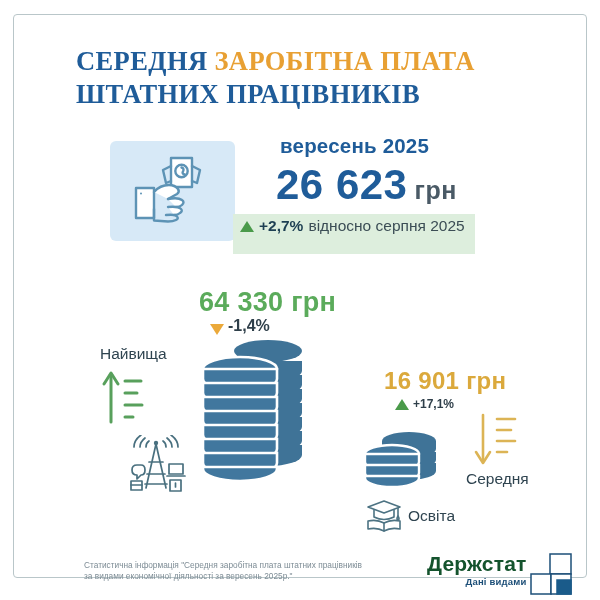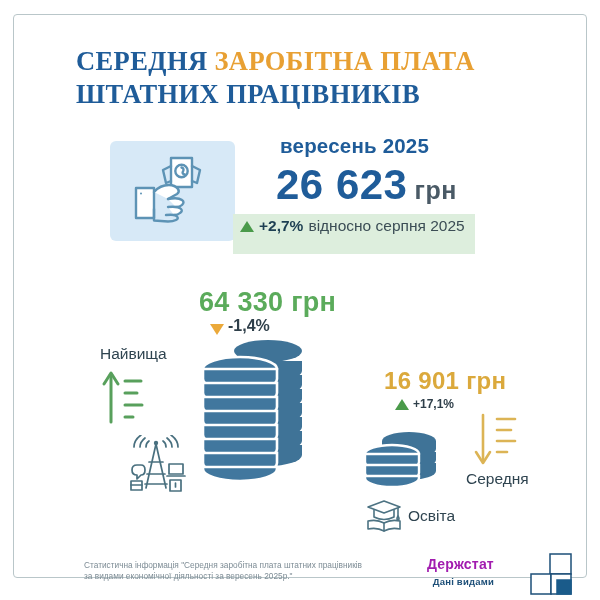--- a/index.html
+++ b/index.html
@@ -215,23 +215,23 @@
     color: #7d8c95;
     white-space: pre-line;
   }
   .brand {
     position: absolute;
     left: 413px;
     top: 538px;
     text-align: right;
   }
   .brand-name {
-    font-size: 14px;
-    font-weight: bold;
-    color: #a21caf;
+    font-size: 21px;
+    font-weight: bold;
+    color: #14532d;
     letter-spacing: .2px;
     line-height: 22px;
   }
   .brand-tag {
     font-size: 9.5px;
     font-weight: bold;
     color: #1d4f78;
     letter-spacing: .2px;
     margin-top: 1px;
   }

